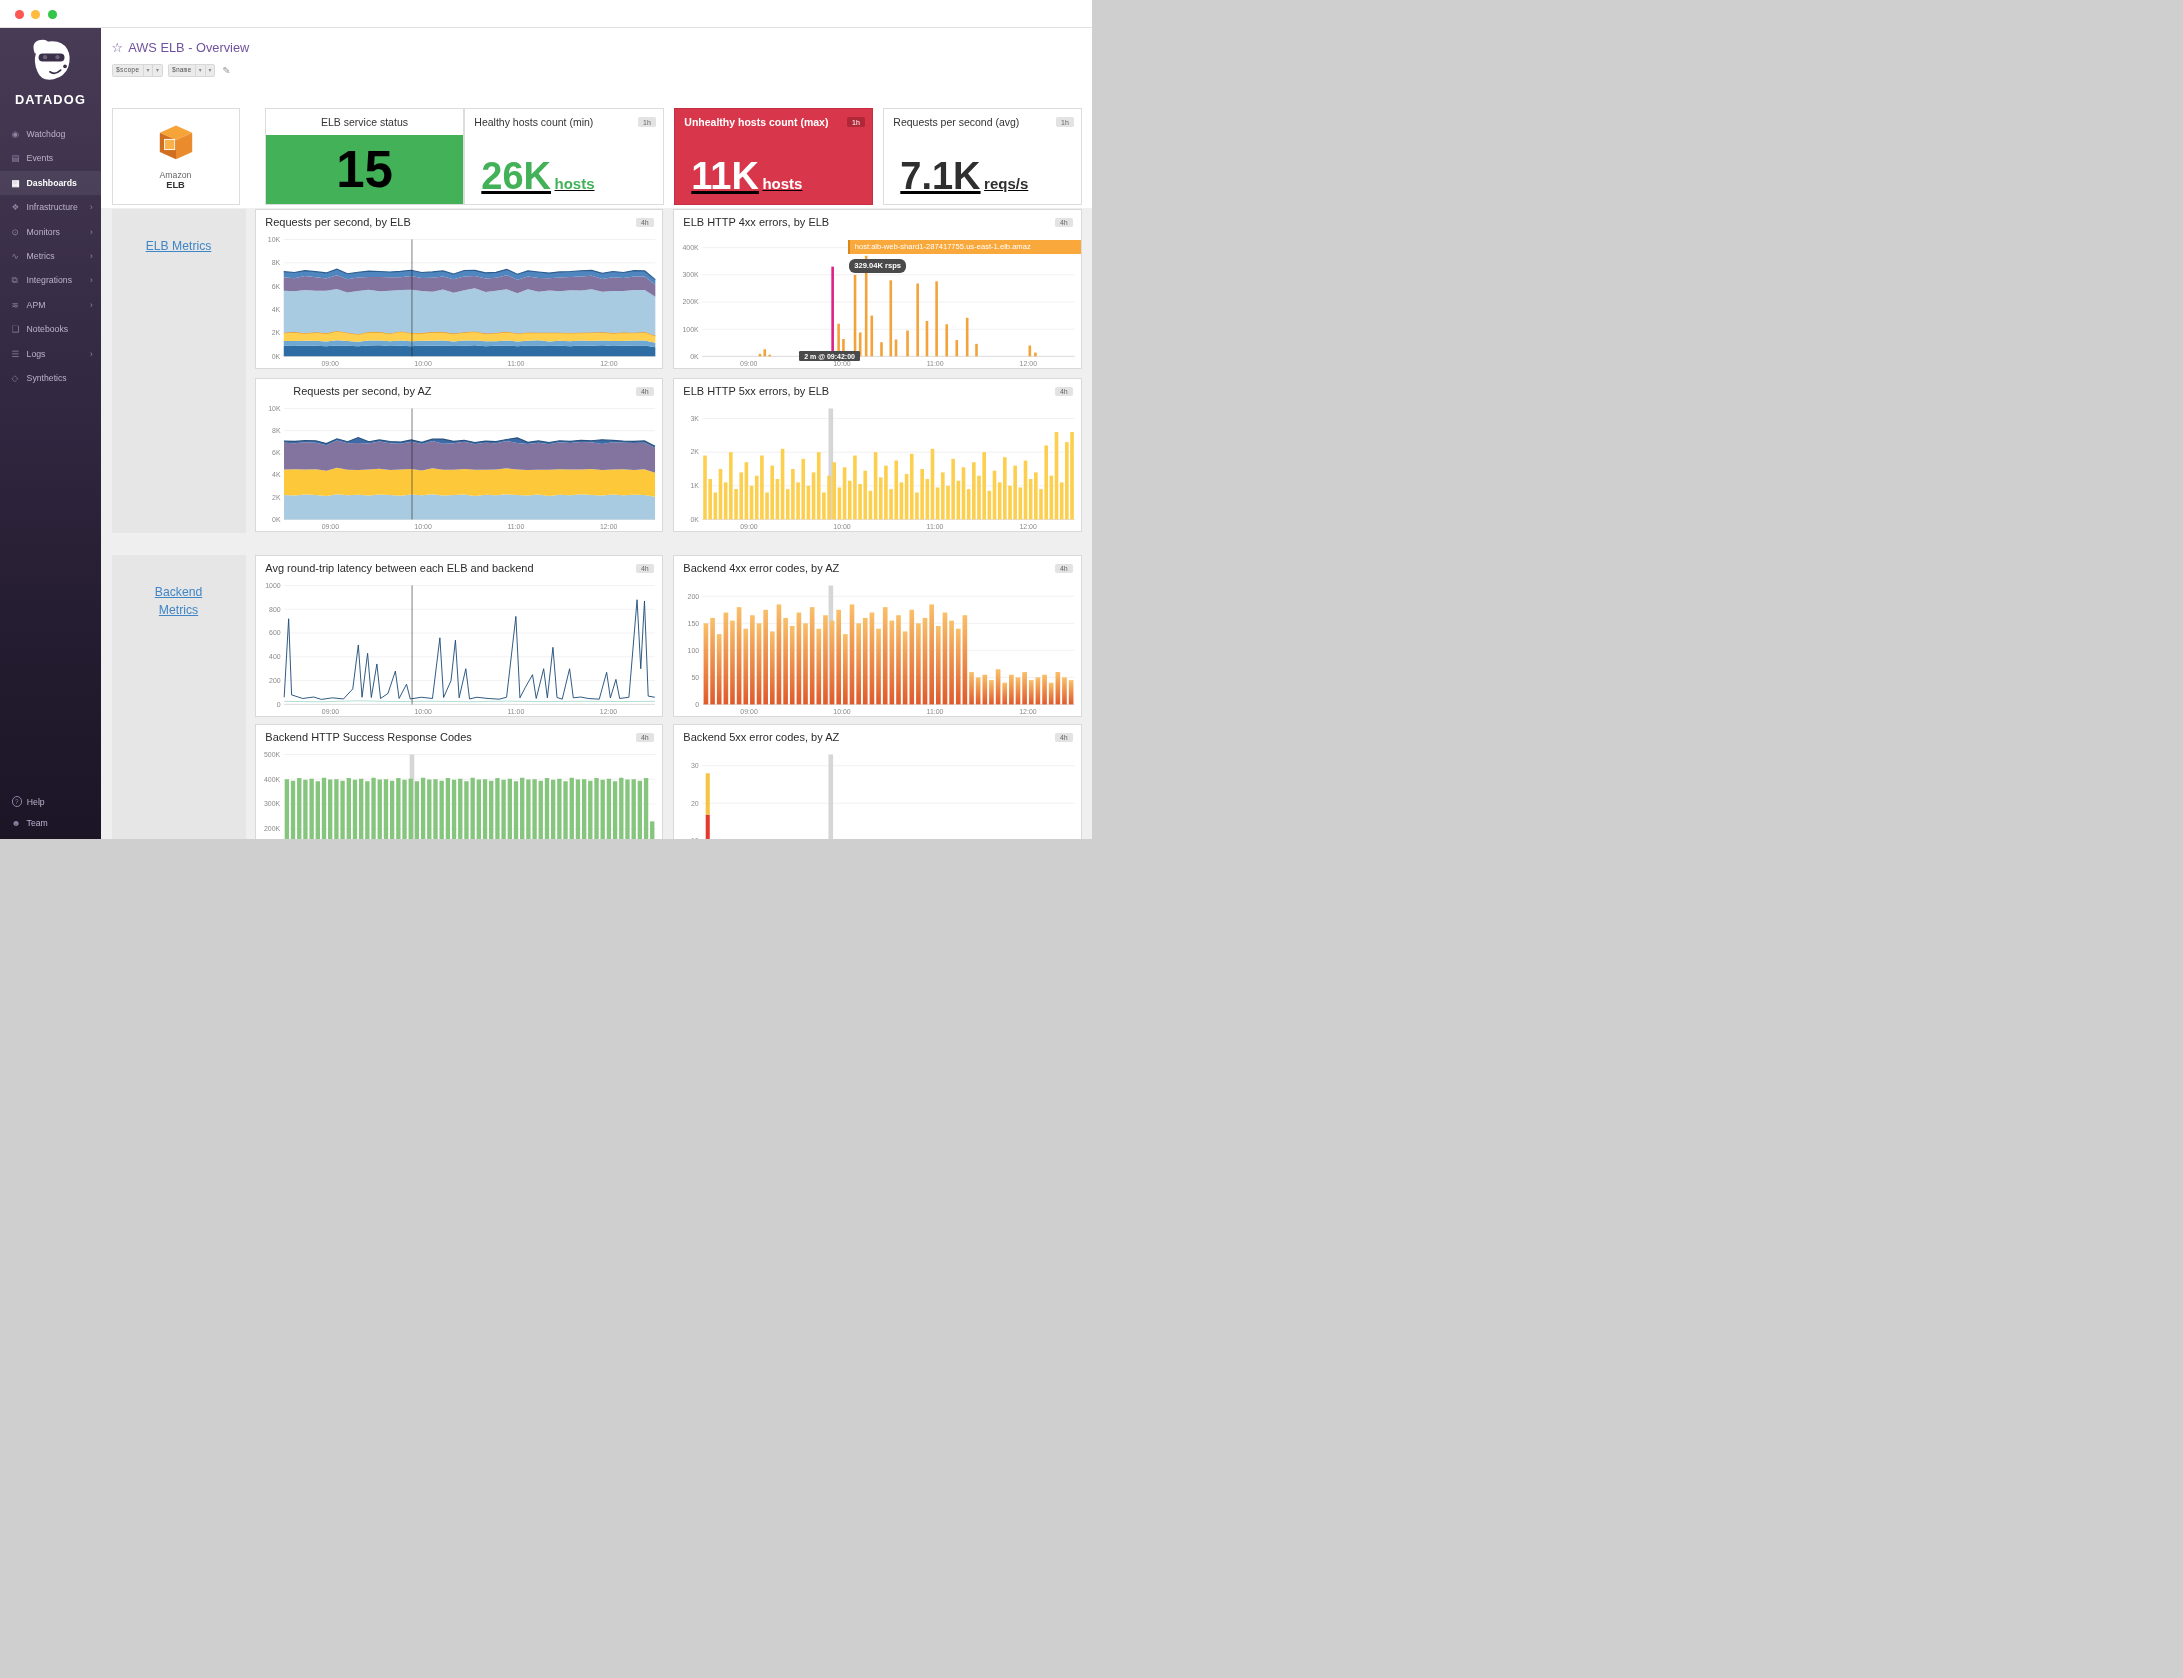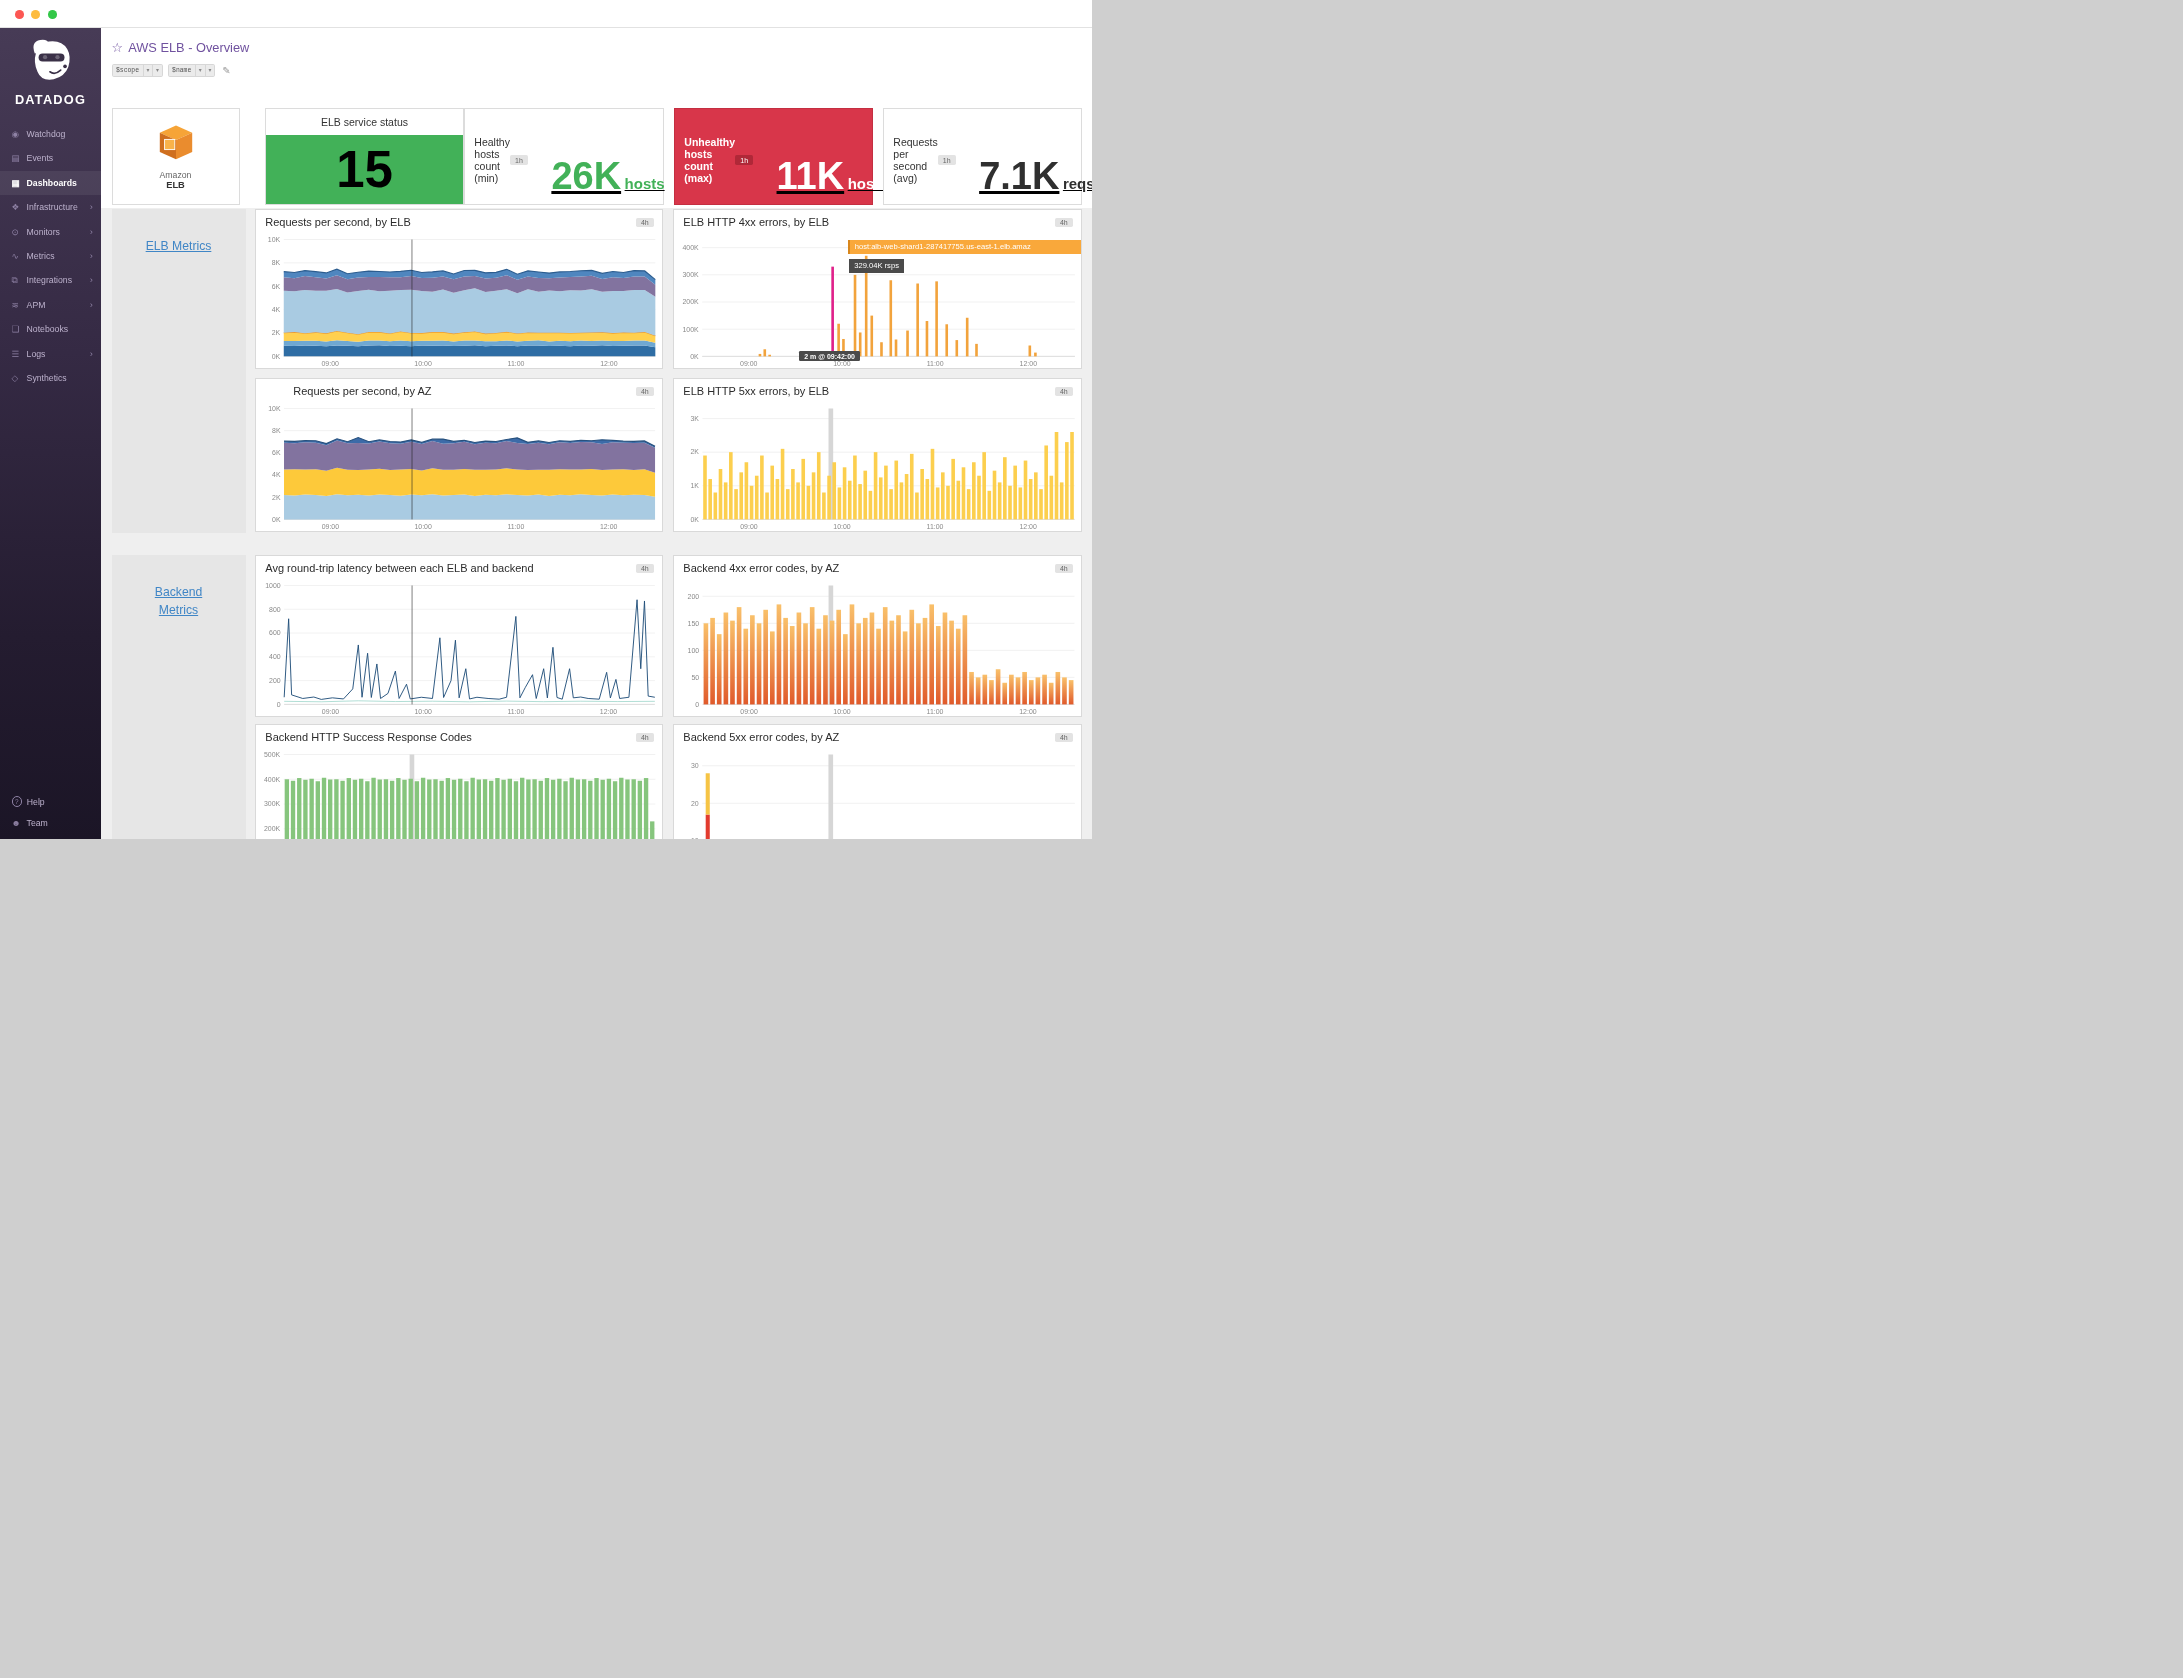--- a/index.html
+++ b/index.html
@@ -44,21 +44,21 @@
 
   .card { position:absolute; background:#ffffff; border:0.6px solid #dcdcdc; }
   .card-logo { left:10.5px; top:80px; width:128px; height:97px; display:flex; flex-direction:column; align-items:center; justify-content:center; }
   .card-logo .l1 { font-size:8.7px; color:#666; margin-top:4.7px; }
   .card-logo .l2 { font-size:9.3px; color:#333; font-weight:bold; }
 
   .card-status { left:154px; top:80px; width:199px; height:97px; display:flex; flex-direction:column;margin-left:10px; }
   .card-status .ct { height:25.6px; display:flex; align-items:center; justify-content:center; font-size:10.5px; color:#333; }
   .card-status .green-block { flex:1; background:#42b158; display:flex; align-items:center; justify-content:center; color:#000000; font-size:51px; font-weight:bold; line-height:1; }
 
-  .stat-card { display:flex; flex-direction:row; }
+  .stat-card { display:flex; flex-direction:column; }
   .stat-card .ct-row { display:flex; align-items:center; padding:7px 7px 0 9.3px; }
   .stat-card .ct-row .t { font-size:10.5px; color:#333; }
   .badge { margin-left:auto; background:#e3e3e3; color:#666; font-size:7px; padding:1.2px 5.2px; border-radius:1.7px; }
   .stat-card .val-row { flex:1; display:flex; align-items:flex-end; padding:0 0 11.6px 16.3px;text-decoration:underline; }
   .stat-card .big { font-size:38px; font-weight:bold; line-height:0.85; }
   .stat-card .unit { font-size:15px; font-weight:bold; margin-left:3.5px; }
   .card-healthy { left:363px; top:80px; width:200px; height:97px; }
   .card-healthy .big, .card-healthy .unit { color:#42b158; }
   .card-unhealthy { left:573px; top:80px; width:199px; height:97px; background:#d8364a; border-color:#c42f41; }
   .card-unhealthy .t { color:#ffffff !important; font-weight:bold; }
@@ -81,21 +81,21 @@
   .panel-d1 { left:572px; top:527px; width:409px; height:162px; }
   .panel-c2 { left:154px; top:696px; width:408px; height:167px; }
   .panel-d2 { left:572px; top:696px; width:409px; height:167px; }
   .panel-head { display:flex; align-items:center; padding:6.4px 8.1px 0 9.3px; }
   .panel-title { font-size:11px; color:#2b2b2b; }
   .chart { position:absolute; left:1.2px; right:2.3px; top:25.6px; bottom:1.2px; }
   svg text.tick { font-family:"Liberation Sans", sans-serif; font-size:12px; fill:#8a8a8a; }
 
   
   .tip-host { position:absolute; left:174px; top:30px; right:-1.2px; background:#f9a83b; border-left:2.3px solid #d9871c; color:#ffffff; font-size:7.6px; padding:2.3px 4.7px; white-space:nowrap; overflow:hidden; z-index:3; }
-  .tip-val { position:absolute; left:175px; top:49px; background:#4a4a4a; color:#ffffff; font-size:7.6px; font-weight:normal; padding:2.3px 5.2px; border-radius:0; z-index:3; }
+  .tip-val { position:absolute; left:175px; top:49px; background:#4a4a4a; color:#ffffff; font-size:7.6px; font-weight:bold; padding:2.3px 5.2px; border-radius:6px; z-index:3; }
   .tip-time { position:absolute; left:125px; top:141px; background:#4a4a4a; color:#ffffff; font-size:7px; font-weight:bold; padding:1.7px 5.2px; border-radius:1.2px; z-index:3; }
 
   .help-circ { width:10.5px; height:10.5px; border:0.9px solid #8f82a5; border-radius:50%; display:flex; align-items:center; justify-content:center; font-size:6.4px; margin-right:4.7px; color:#8f82a5; }
 </style>
 </head>
 <body>
 
 <div class="page">
 
   <div class="titlebar">

